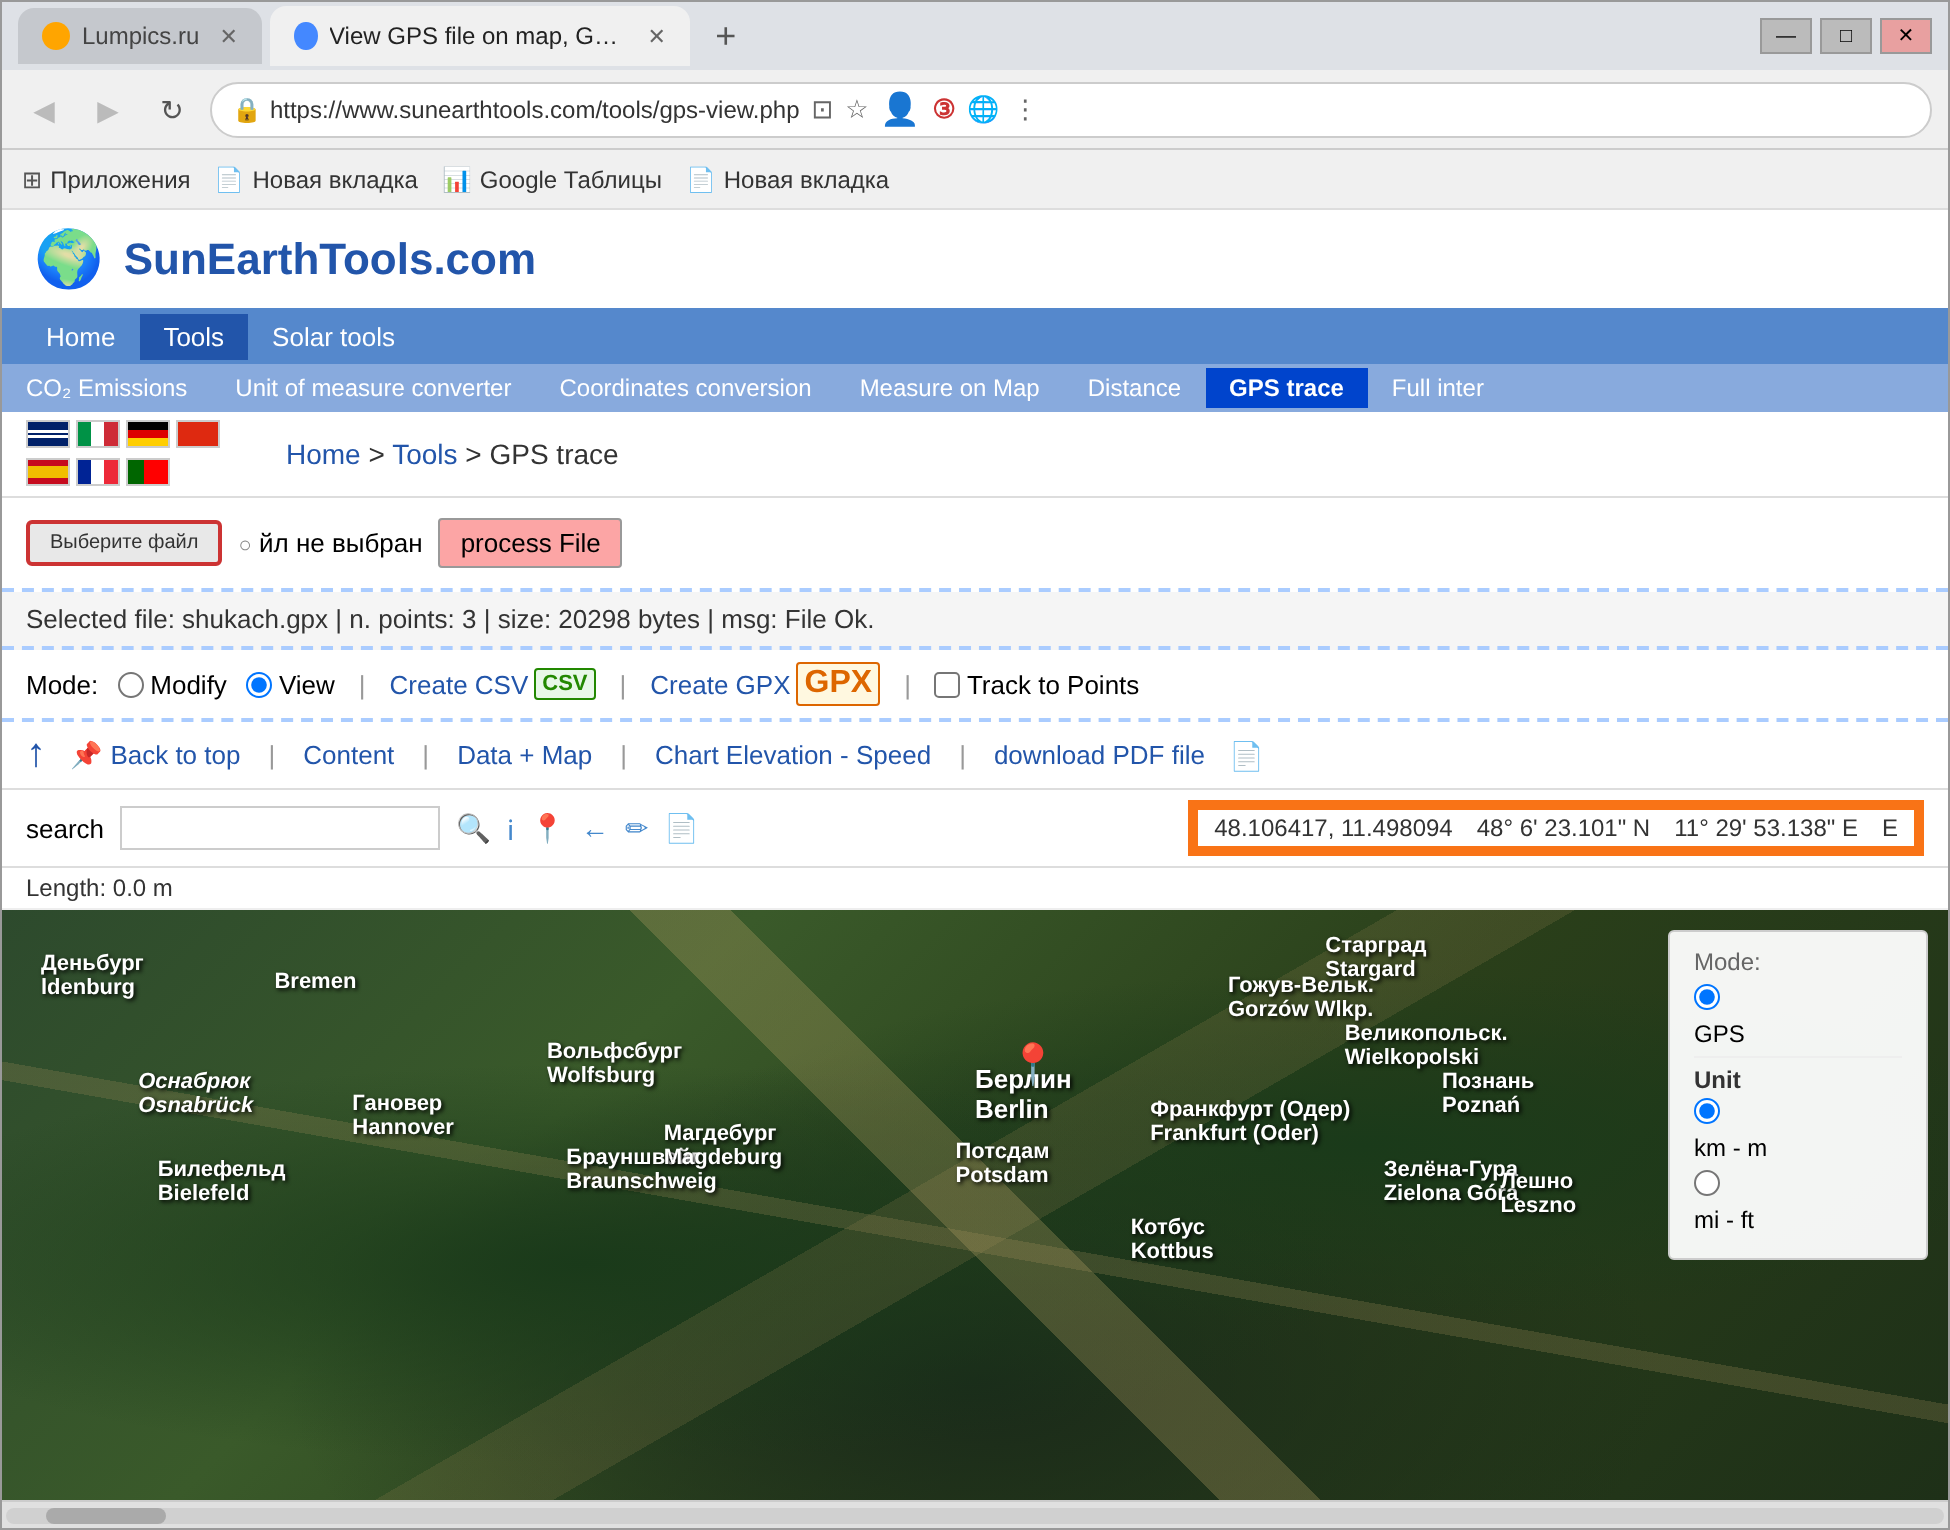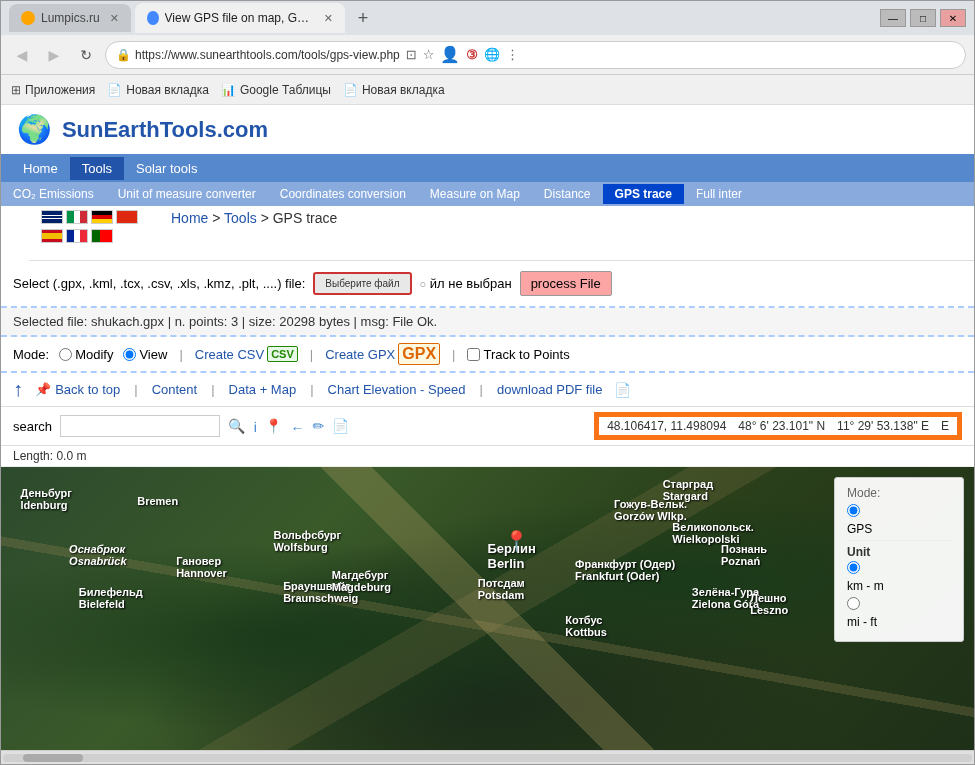--- a/index.html
+++ b/index.html
@@ -44,21 +44,21 @@
     .sub-nav { background: #88aadd; display: flex; align-items: center; padding: 0; height: 24px; }
     .sub-nav a { color: white; font-size: 12px; padding: 3px 14px; text-decoration: none; cursor: pointer; white-space: nowrap; }
     .flag { width: 22px; height: 14px; display: inline-block; border: 1px solid #ccc; font-size: 8px; overflow: hidden; }
 
     
     .breadcrumb { color: #2255aa; font-size: 14px; }
     .breadcrumb a { color: #2255aa; text-decoration: none; }
     .breadcrumb span { color: #333; }
 
     
-    .lang-bread-row { display: flex; align-items: flex-start; padding: 4px 12px 17px 12px; border-bottom: 1px solid #ddd; margin-left: 28px; }
+    .lang-bread-row { display: flex; align-items: center; padding: 4px 12px 5px 12px; border-bottom: 1px solid #ddd; }
     .flags-col { display: flex; flex-direction: column; gap: 2px; min-width: 100px; }
     .flags-row { display: flex; gap: 3px; }
     .bread-col { flex: 1; display: flex; align-items: center; padding-left: 30px; font-size: 15px; }
 
     
     .file-area { padding: 10px 12px; border-bottom: 2px dashed #aaccff; display: flex; align-items: center; gap: 8px; font-size: 13px; }
     .file-btn { background: #e8e8e8; border: 2px solid #cc3333; border-radius: 3px; padding: 4px 10px; cursor: pointer; color: #333; font-size: 10px; }
     .process-btn { background: #fca5a5; border: 1px solid #999; border-radius: 2px; padding: 4px 10px; cursor: pointer; font-size: 13px; }
 
     
@@ -247,21 +247,20 @@
           <a>Home</a>
           <span> &gt; </span>
           <a>Tools</a>
           <span> &gt; </span>
           <span>GPS trace</span>
         </span>
       </div>
     </div>
 
     <div class="file-area">
-      <span>Select (.gpx, .kml, .tcx, .csv, .xls, .kmz, .plt, ....) file:</span>
       <button class="file-btn">Выберите файл</button>
       <span>
         <span style="font-size:11px;color:#888;">○</span>
         <span>йл не выбран</span>
       </span>
       <button class="process-btn">process File</button>
     </div>
 
     <div class="selected-info">
       <span>Selected file: shukach.gpx | n. points: 3 | size: 20298 bytes | msg: File Ok.</span>

